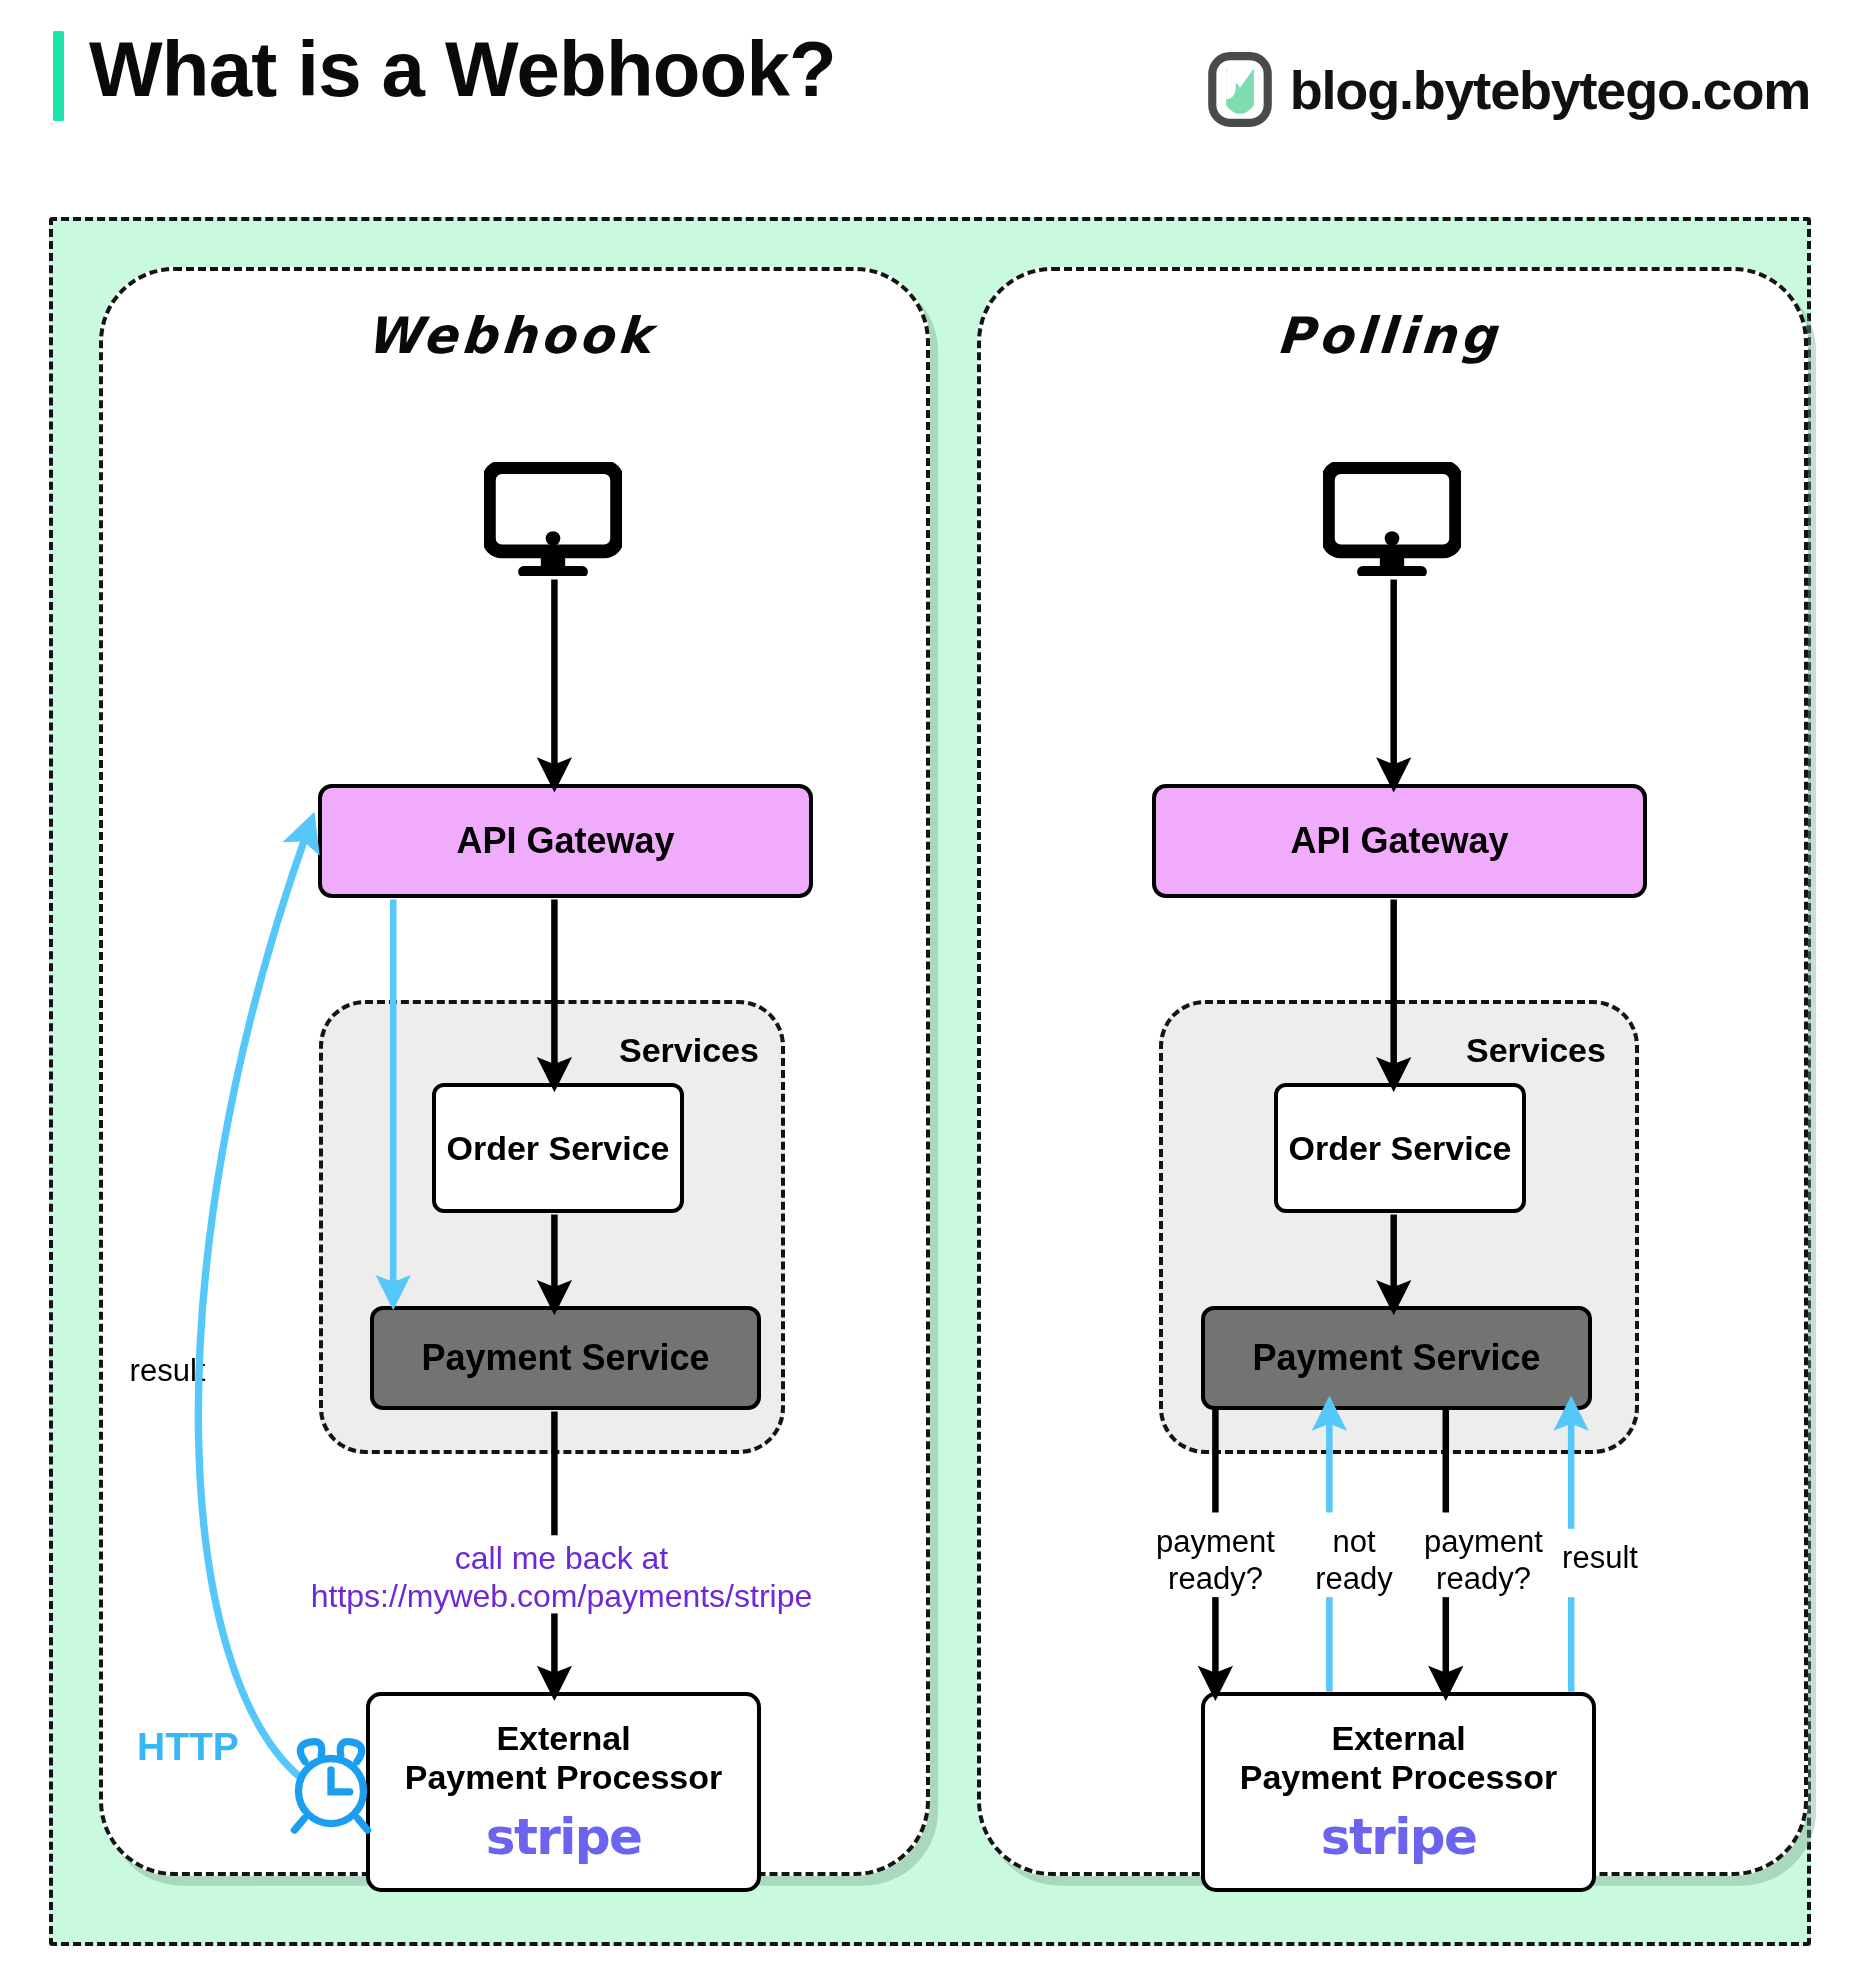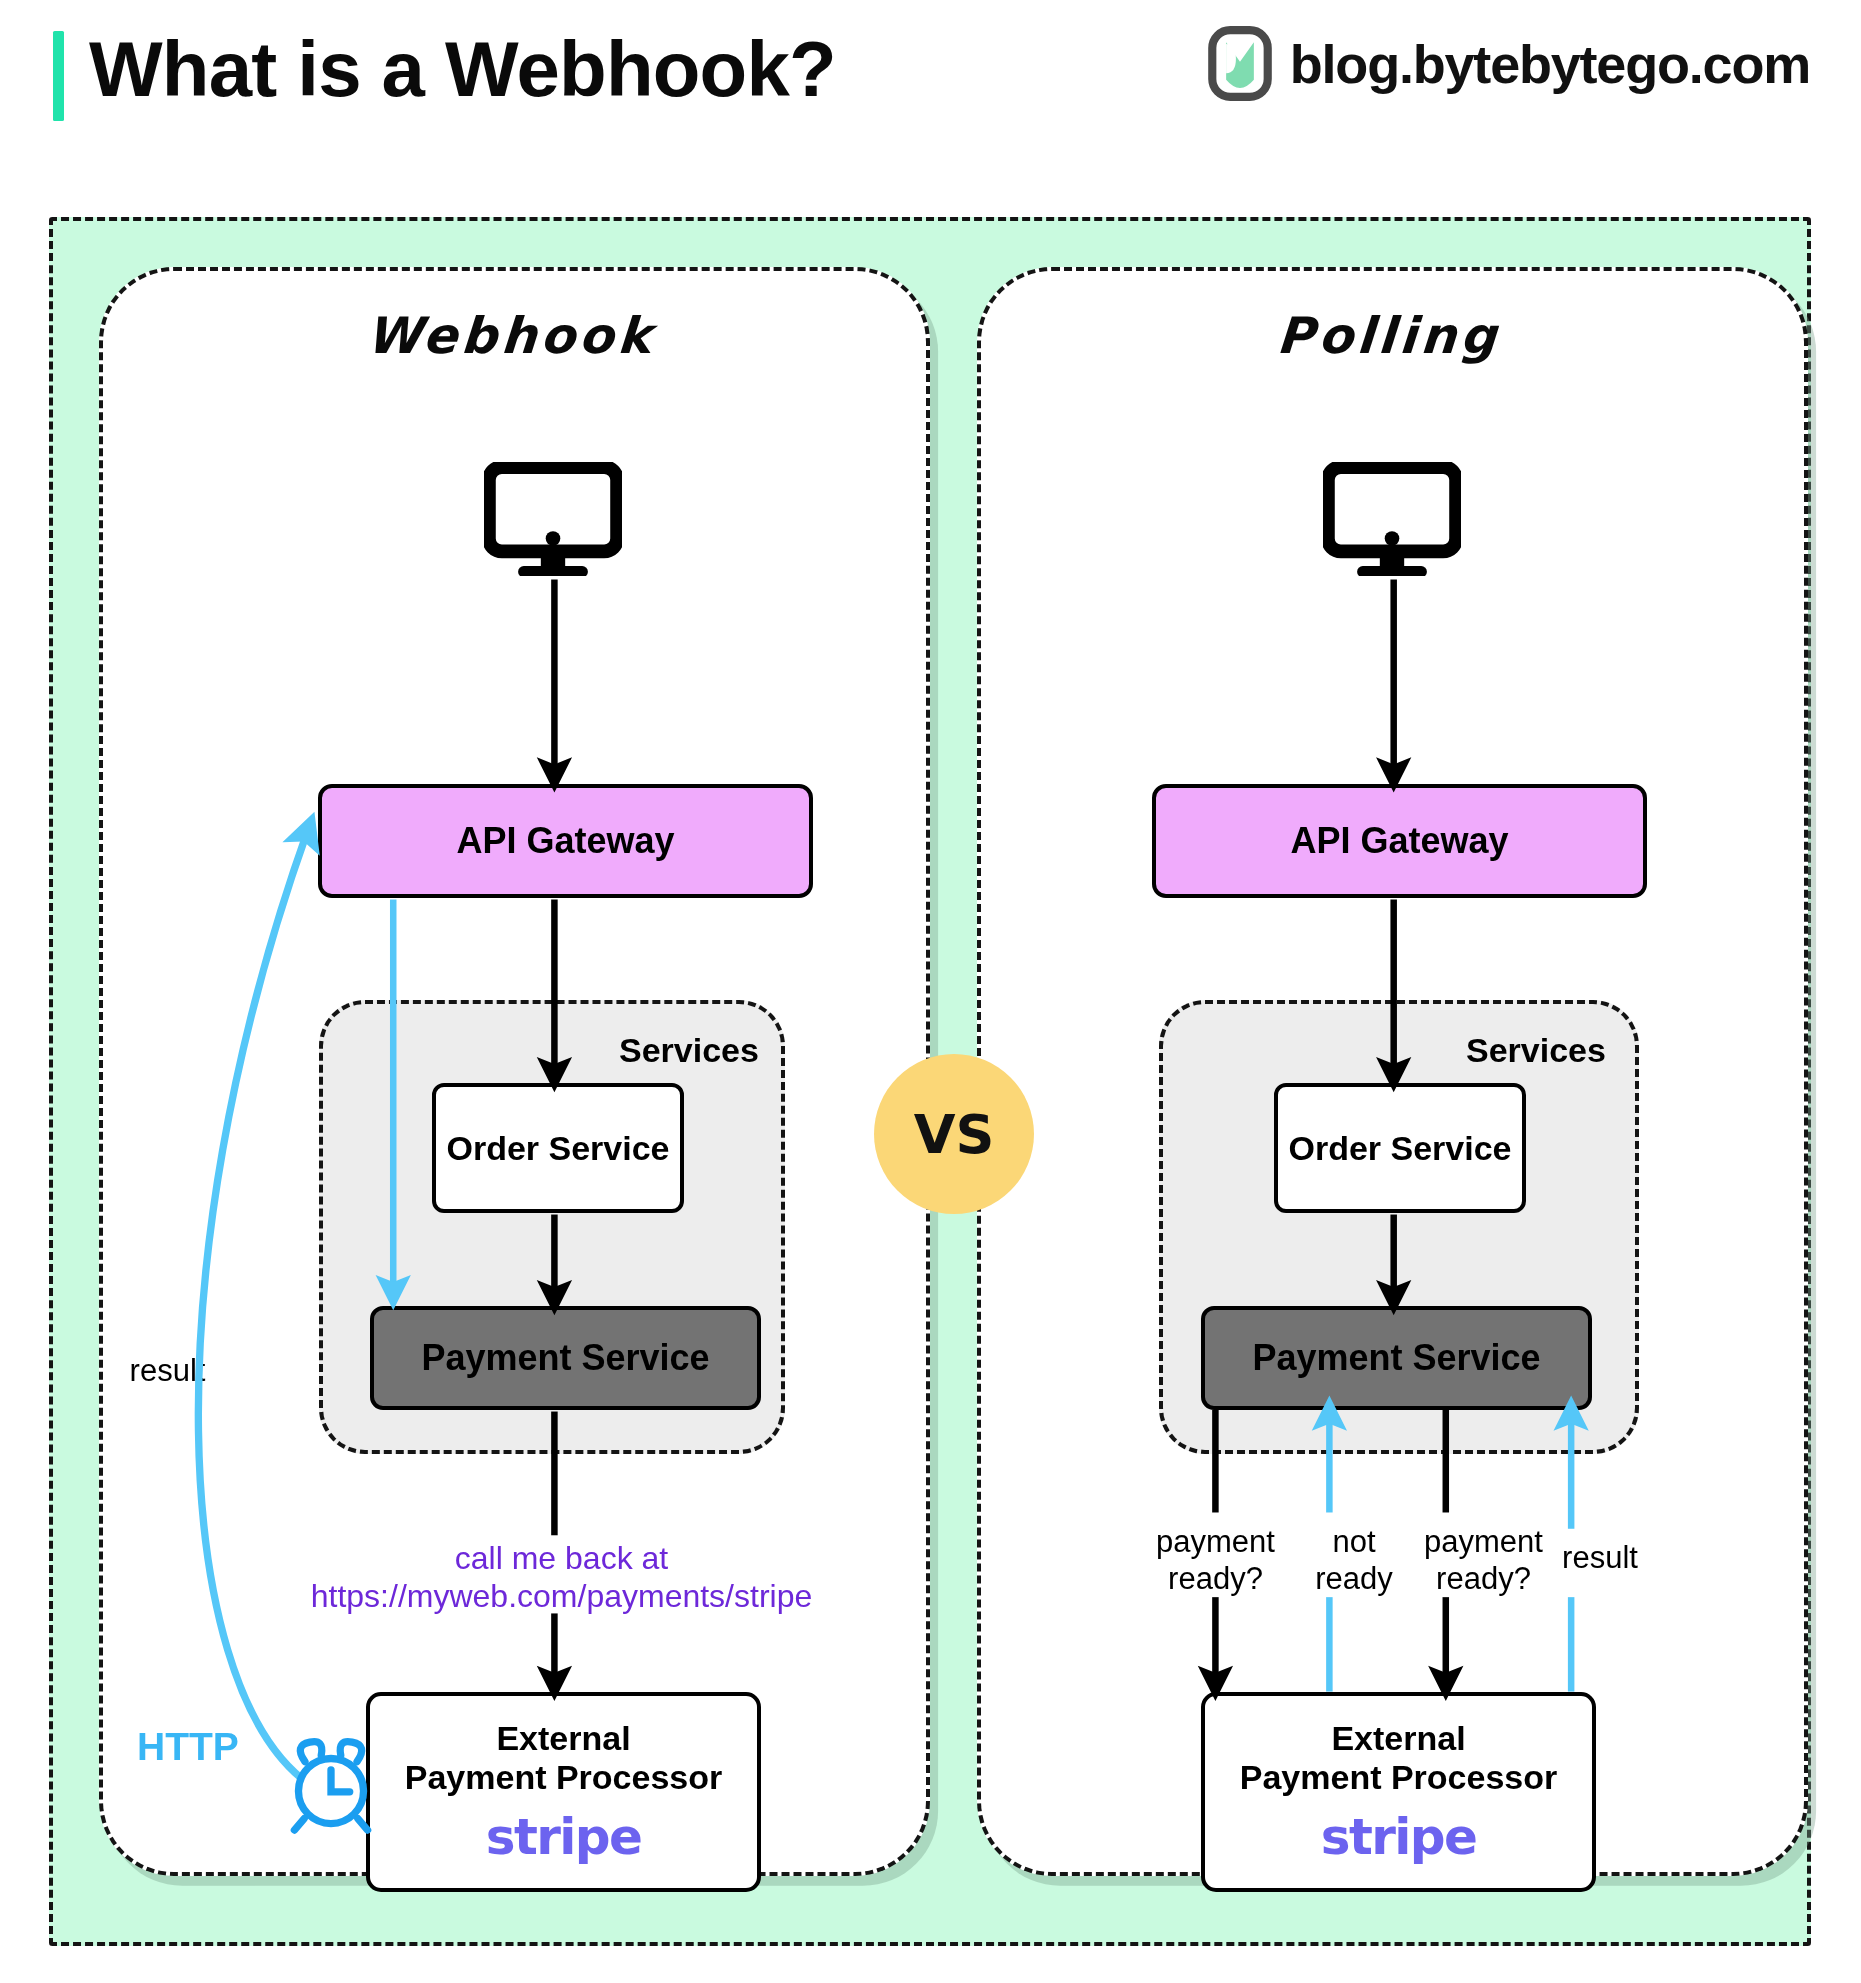--- a/index.html
+++ b/index.html
@@ -17,21 +17,21 @@
     position:absolute;left:45px;top:31px;width:11.4px;height:90px;
     background:#20e3ab;border-radius:1.6px;
   }
   .page-title{
     position:absolute;left:81px;top:24.4px;
     font-size:78px;font-weight:bold;color:#0a0a0a;
     letter-spacing:-0.8px;white-space:nowrap;
     font-family:"Liberation Sans","DejaVu Sans",sans-serif;
   }
   .brand{
-    position:absolute;right:59px;top:26px;
+    position:absolute;right:59px;top:52px;
     display:flex;align-items:center;gap:18px;justify-content:center;
   }
   .brand-logo{width:64px;height:75px;flex:0 0 auto;}
   .brand-text{
     font-size:54px;font-weight:bold;color:#111;letter-spacing:-1.2px;
     white-space:nowrap;font-family:"Liberation Sans","DejaVu Sans",sans-serif;
   }
 
   
   .outer-frame{
@@ -279,18 +279,15 @@
     <line x1="1633" y1="1962" x2="1633" y2="2078" stroke="#55c7f8" stroke-width="8"></line>
     <line x1="1633" y1="1858" x2="1633" y2="1736" stroke="#55c7f8" stroke-width="8" marker-end="url(#ahC)"></line>
 
     <line x1="1776" y1="1732" x2="1776" y2="1858" stroke="#000" stroke-width="8"></line>
     <line x1="1776" y1="1962" x2="1776" y2="2068" stroke="#000" stroke-width="8" marker-end="url(#ahB)"></line>
 
     <line x1="1930" y1="1962" x2="1930" y2="2078" stroke="#55c7f8" stroke-width="8"></line>
     <line x1="1930" y1="1878" x2="1930" y2="1736" stroke="#55c7f8" stroke-width="8" marker-end="url(#ahC)"></line>
   </svg>
 
-  <div class="vs-badge">
-    <span>VS</span>
-  </div>
 
 </div>
 
 
 </body></html>

